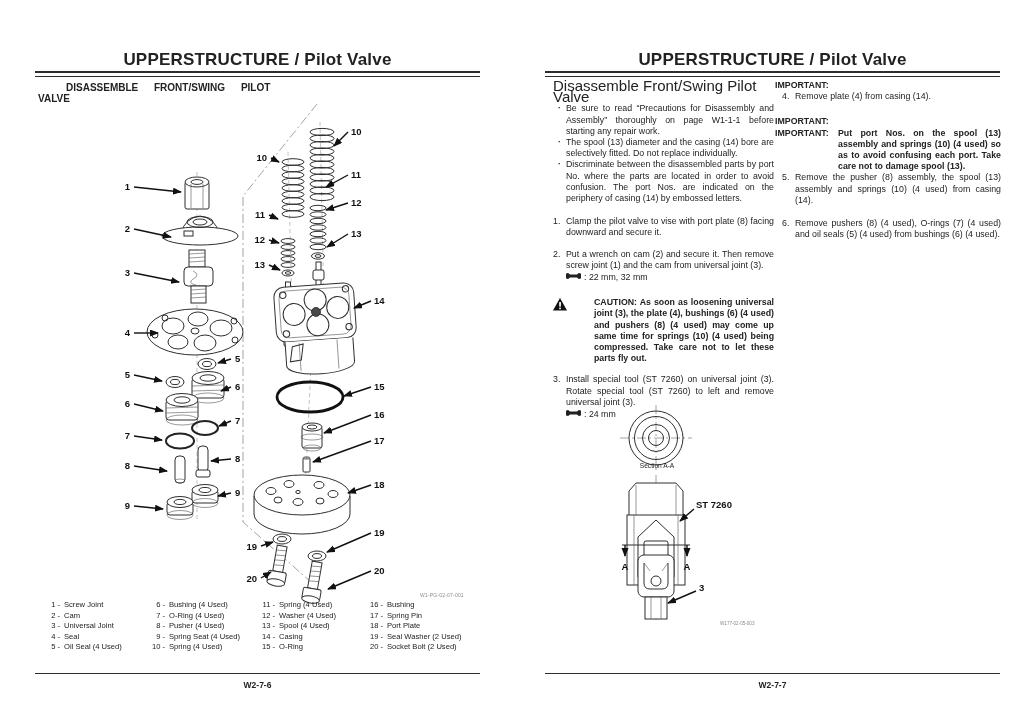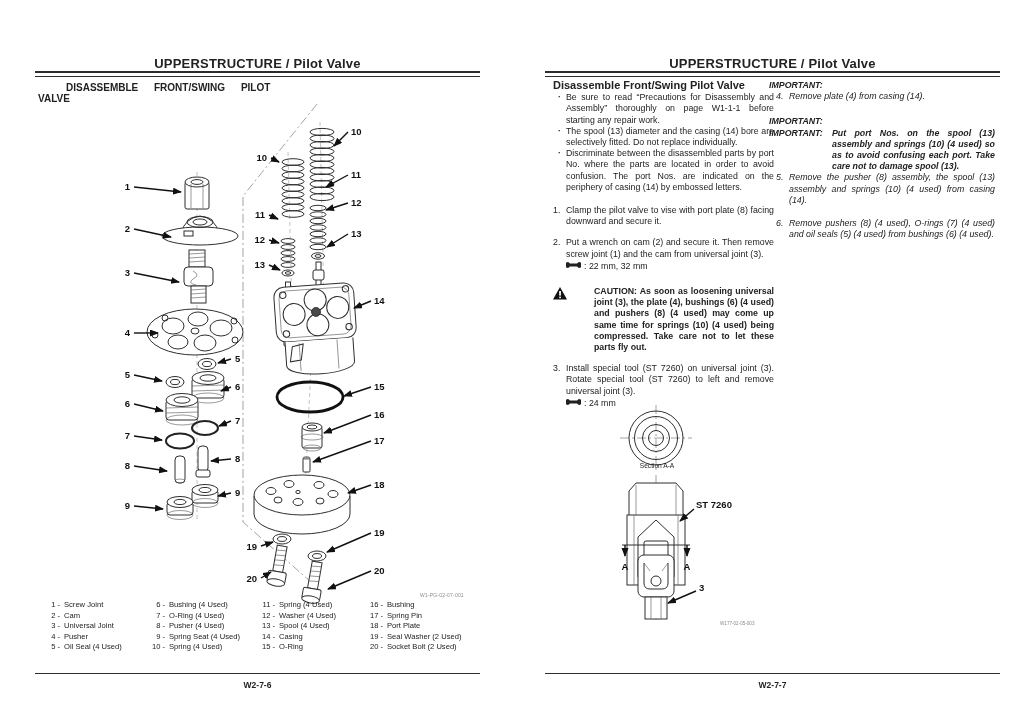--- a/index.html
+++ b/index.html
@@ -3,42 +3,42 @@
 <meta charset="utf-8">
 <style>
   html,body{margin:0;padding:0;}
   body{
     width:1023px;height:723px;position:relative;background:#ffffff;
     font-family:"Liberation Sans", sans-serif;color:#1a1a1a;overflow:hidden;
   }
   .page{position:absolute;top:40px;height:660px;}
   #page-left{left:35px;width:445px;}
   #page-right{left:545px;width:455px;}
-  .title{position:absolute;top:16px;left:0;right:0;text-align:center;font-size:13px;font-weight:bold;letter-spacing:.2px;color:#222;}
+  .title{position:absolute;top:10px;left:0;right:0;text-align:center;font-size:17px;font-weight:bold;letter-spacing:.2px;color:#222;}
   .dbl-rule{position:absolute;top:31px;left:0;right:0;height:3px;border-top:2.5px solid #2d2d2d;border-bottom:1.2px solid #2d2d2d;}
   .foot-rule{position:absolute;top:633px;left:0;right:0;border-top:1.6px solid #2d2d2d;}
   .footer{position:absolute;top:640px;left:0;right:0;text-align:center;font-size:8.5px;font-weight:bold;color:#222;}
 
   
   .lp-heading{position:absolute;top:42px;left:3px;font-size:10px;font-weight:bold;line-height:11px;color:#222;}
   .lp-heading .l1{word-spacing:13px;margin-left:28px;}
   #diagram-svg{position:absolute;top:60px;left:0;}
   .parts-list{position:absolute;top:560px;left:0;right:0;font-size:7.6px;line-height:10.6px;color:#222;}
   .pl-col{position:absolute;top:0;}
   .pl-col.c1{left:7px;} .pl-col.c2{left:112px;} .pl-col.c3{left:222px;} .pl-col.c4{left:330px;}
   .pl-row{display:flex;}
   .pl-num{width:18px;text-align:right;margin-right:4px;flex:none;}
   .fig-code{position:absolute;font-size:5px;color:#8a8a8a;letter-spacing:.2px;}
   #lp-fig-code{top:552px;left:385px;}
 
   
   .col{position:absolute;top:40px;font-size:8.8px;line-height:11.2px;color:#222;}
   #rp-col1{left:8px;width:221px;}
-  #rp-col2{left:224px;width:226px;font-style:italic;}
-  .sec-head{font-weight:bold;font-size:11px;margin-bottom:1px;}
+  #rp-col2{left:230px;width:226px;}
+  .sec-head{font-weight:normal;font-size:15px;margin-bottom:1px;}
   .bul{display:flex;}
   .bm{width:8px;margin-left:5px;flex:none;font-weight:bold;}
   .btxt{flex:1;text-align:justify;}
   .item{display:flex;}
   .item .num{width:13px;flex:none;}
   .item .txt{flex:1;text-align:justify;}
   .wrench-line{display:flex;align-items:flex-start;gap:3px;margin-top:1px;}
   .caution{display:flex;font-weight:bold;gap:24px;}
   .caution .ticon{width:17px;flex:none;padding-top:1px;}
   .caution .ctxt{flex:1;text-align:justify;}
@@ -381,21 +381,21 @@
       <div class="pl-row">
           <span class="pl-num">2 -</span>
           <span>Cam</span>
         </div>
       <div class="pl-row">
           <span class="pl-num">3 -</span>
           <span>Universal Joint</span>
         </div>
       <div class="pl-row">
           <span class="pl-num">4 -</span>
-          <span>Pusher</span>
+          <span>Seal</span>
         </div>
       <div class="pl-row">
           <span class="pl-num">5 -</span>
           <span>Oil Seal (4 Used)</span>
         </div>
     </div>
     <div class="pl-col c2">
       <div class="pl-row">
           <span class="pl-num">6 -</span>
           <span>Bushing (4 Used)</span>

